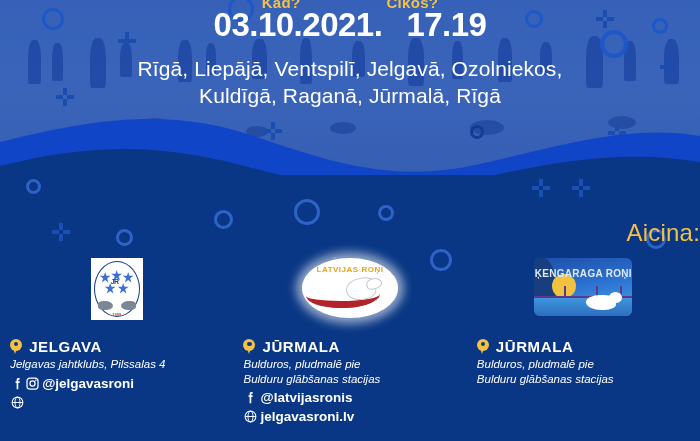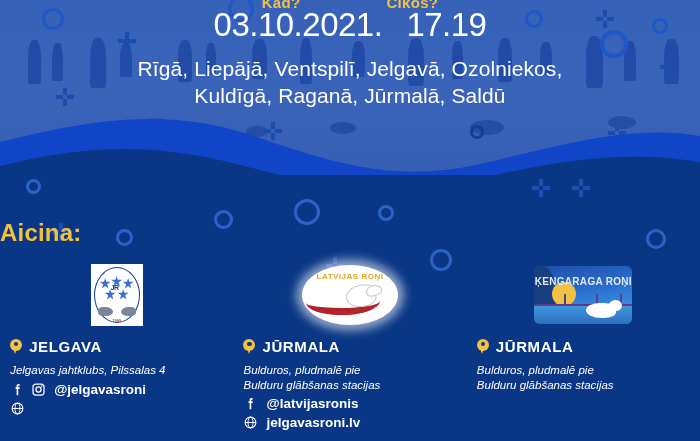--- a/index.html
+++ b/index.html
@@ -71,54 +71,54 @@
 
   
   .label-row {
     position:absolute; top:-6px; left:0; width:700px;
     display:flex; justify-content:center; gap:86px;
     font-size:15px; font-weight:bold; color:#F5C141; letter-spacing:.3px;
   }
   .datetime {
     position:absolute; top:6px; left:0; width:700px;
     display:flex; justify-content:center; align-items:baseline; gap:24px;
-    color:#ffffff; font-weight:normal; font-size:33px; letter-spacing:-.5px;
+    color:#ffffff; font-weight:bold; font-size:33px; letter-spacing:-.5px;
   }
   .cities {
     position:absolute; top:56px; left:0; width:700px;
     text-align:center; color:#ffffff; font-size:21px; line-height:1.28;
     letter-spacing:.1px;
   }
 
   
   .aicina {
     position:absolute; top:219px; left:0; width:700px;
-    text-align:left; color:#F5C141;
-    font-size:24px; font-weight:bold; letter-spacing:.2px;
+    text-align:right; color:#F5C141;
+    font-size:24px; font-weight:normal; letter-spacing:.2px;
   }
 
   
   .cols {
     position:absolute; top:258px; left:0; width:700px; height:180px;
     display:flex; justify-content:space-around; align-items:flex-start;
   }
   .col { width:225px; display:flex; flex-direction:column; align-items:center; }
-  .logo-slot { height:74px; display:flex; align-items:center; justify-content:center; }
+  .logo-slot { height:74px; display:flex; justify-content:center; }
 
   .city-line {
     display:flex; align-items:center; gap:7px;
     margin-top:6px; width:100%; justify-content:flex-start; padding-left:6px;
   }
   .city-name { color:#fff; font-weight:bold; font-size:15px; letter-spacing:.6px; }
   .addr {
     color:#fff; font-size:11.5px; font-style:italic; line-height:1.28;
-    margin-top:8px; width:100%; padding-left:6px;
+    margin-top:2px; width:100%; padding-left:6px;
   }
   .social {
-    display:flex; align-items:center; gap:6px;
+    display:flex; align-items:center; 
     margin-top:4px; width:100%; padding-left:6px;
   }
   .social .handle { color:#fff; font-weight:bold; font-size:13.5px; margin-left:2px; }
   .ico { display:inline-flex; align-items:center; justify-content:center; }
 
   
   .pin { width:12px; height:16px; position:relative; }
   .pin::before {
     content:""; position:absolute; left:0; top:0; width:12px; height:12px;
     background:#F5C141; border-radius:50% 50% 50% 50%;
@@ -312,21 +312,21 @@
     <span>Cikos?</span>
   </div>
 
   <div class="datetime">
     <span>03.10.2021.</span>
     <span>17.19</span>
   </div>
 
   <div class="cities">
     <div>Rīgā, Liepājā, Ventspilī, Jelgavā, Ozolniekos,</div>
-    <div>Kuldīgā, Raganā, Jūrmalā, Saldū</div>
+    <div>Kuldīgā, Raganā, Jūrmalā, Rīgā</div>
   </div>
 
   <div class="wave-wrap">
     <svg viewBox="0 0 700 90" preserveAspectRatio="none">
       <path d="M0,34 C110,6 180,2 260,30 C340,58 400,74 480,56 C560,38 630,16 700,28 L700,90 L0,90 Z" fill="#1145C8"></path>
       <path d="M0,58 C110,30 180,40 260,62 C350,86 420,84 500,66 C580,48 640,44 700,54 L700,90 L0,90 Z" fill="#0A3785"></path>
     </svg>
   </div>
 
   <div class="bottom">

